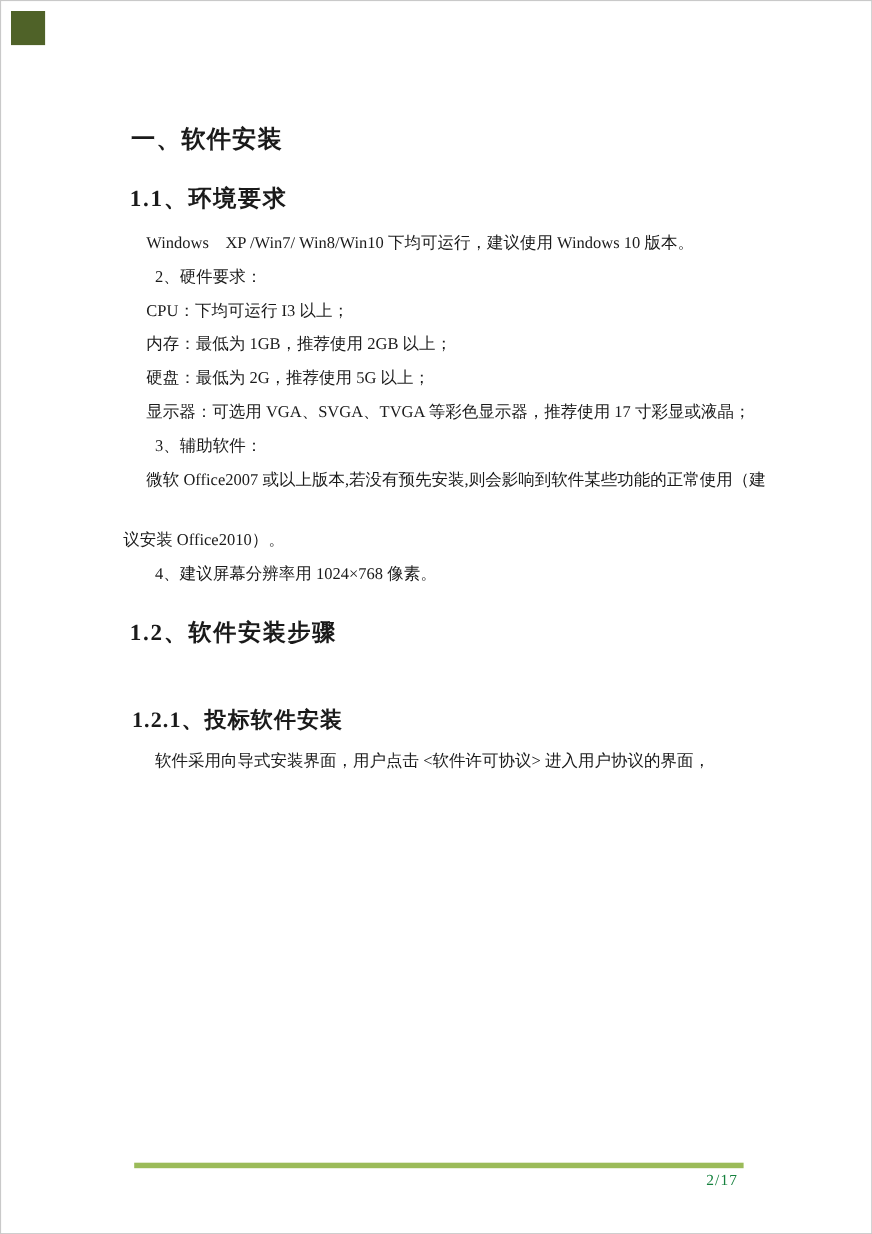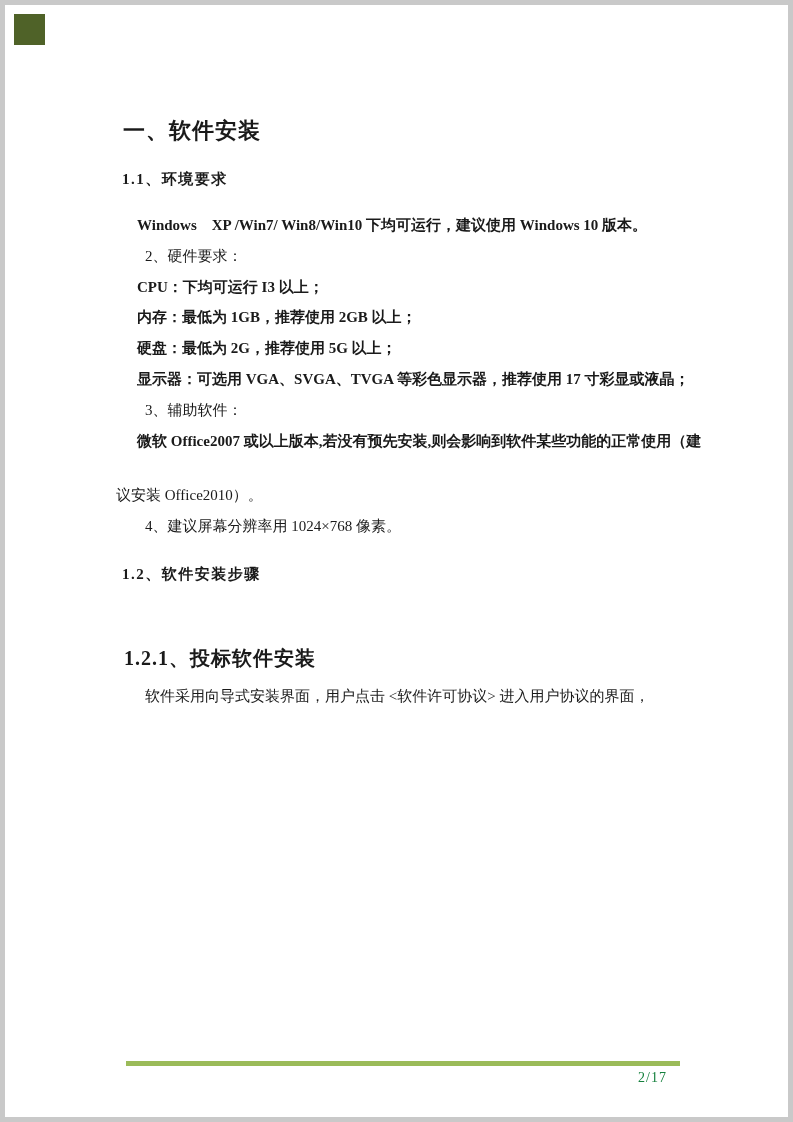--- a/index.html
+++ b/index.html
@@ -2,21 +2,21 @@
 <html><head>
 <meta charset="utf-8">
 <style>
   html, body { margin: 0; padding: 0; background: #ffffff; }
   .page {
     position: relative;
     width: 793px;
     height: 1122px;
     box-sizing: border-box;
     background: #ffffff;
-    border: 5px solid #4c1d95;
+    border: 1px solid #4c1d95;
     font-family: "Liberation Serif", "DejaVu Serif", serif;
     color: #1a1a1a;
     overflow: hidden;
   }
   .corner-marker {
     position: absolute;
     left: 9px; top: 9px;
     width: 31px; height: 31px;
     background: #4f6228;
   }
@@ -26,21 +26,21 @@
     margin: 0;
     font-size: 22px;
     font-weight: bold;
     letter-spacing: 1px;
     white-space: nowrap;
   }
   .h2 {
     position: absolute;
     left: 117px;
     margin: 0;
-    font-size: 15px;
+    font-size: 21px;
     font-weight: bold;
     letter-spacing: 1.5px;
     white-space: nowrap;
     font-family: Liberation Serif, serif;
   }
   .h2a { top: 165px; }
   .h2b { top: 560px; }
   .h3 {
     position: absolute;
     left: 103px; top: 624px;
@@ -55,21 +55,21 @@
     left: 111px; top: 205px;
     width: 561px;
     font-size: 15px;
   }
   .line {
     height: 30.8px;
     line-height: 30.8px;
     white-space: nowrap;
   }
   .in-num  { padding-left: 29px; }
-  .in-body { padding-left: 21px; font-weight: bold; }
+  .in-body { padding-left: 21px; }
   .in-none { padding-left: 0; margin-top: 24px; }
   .intro {
     position: absolute;
     left: 111px; top: 676px;
     width: 561px;
     box-sizing: border-box;
     padding-left: 29px;
     font-size: 15px;
     line-height: 30px;
     white-space: nowrap;

